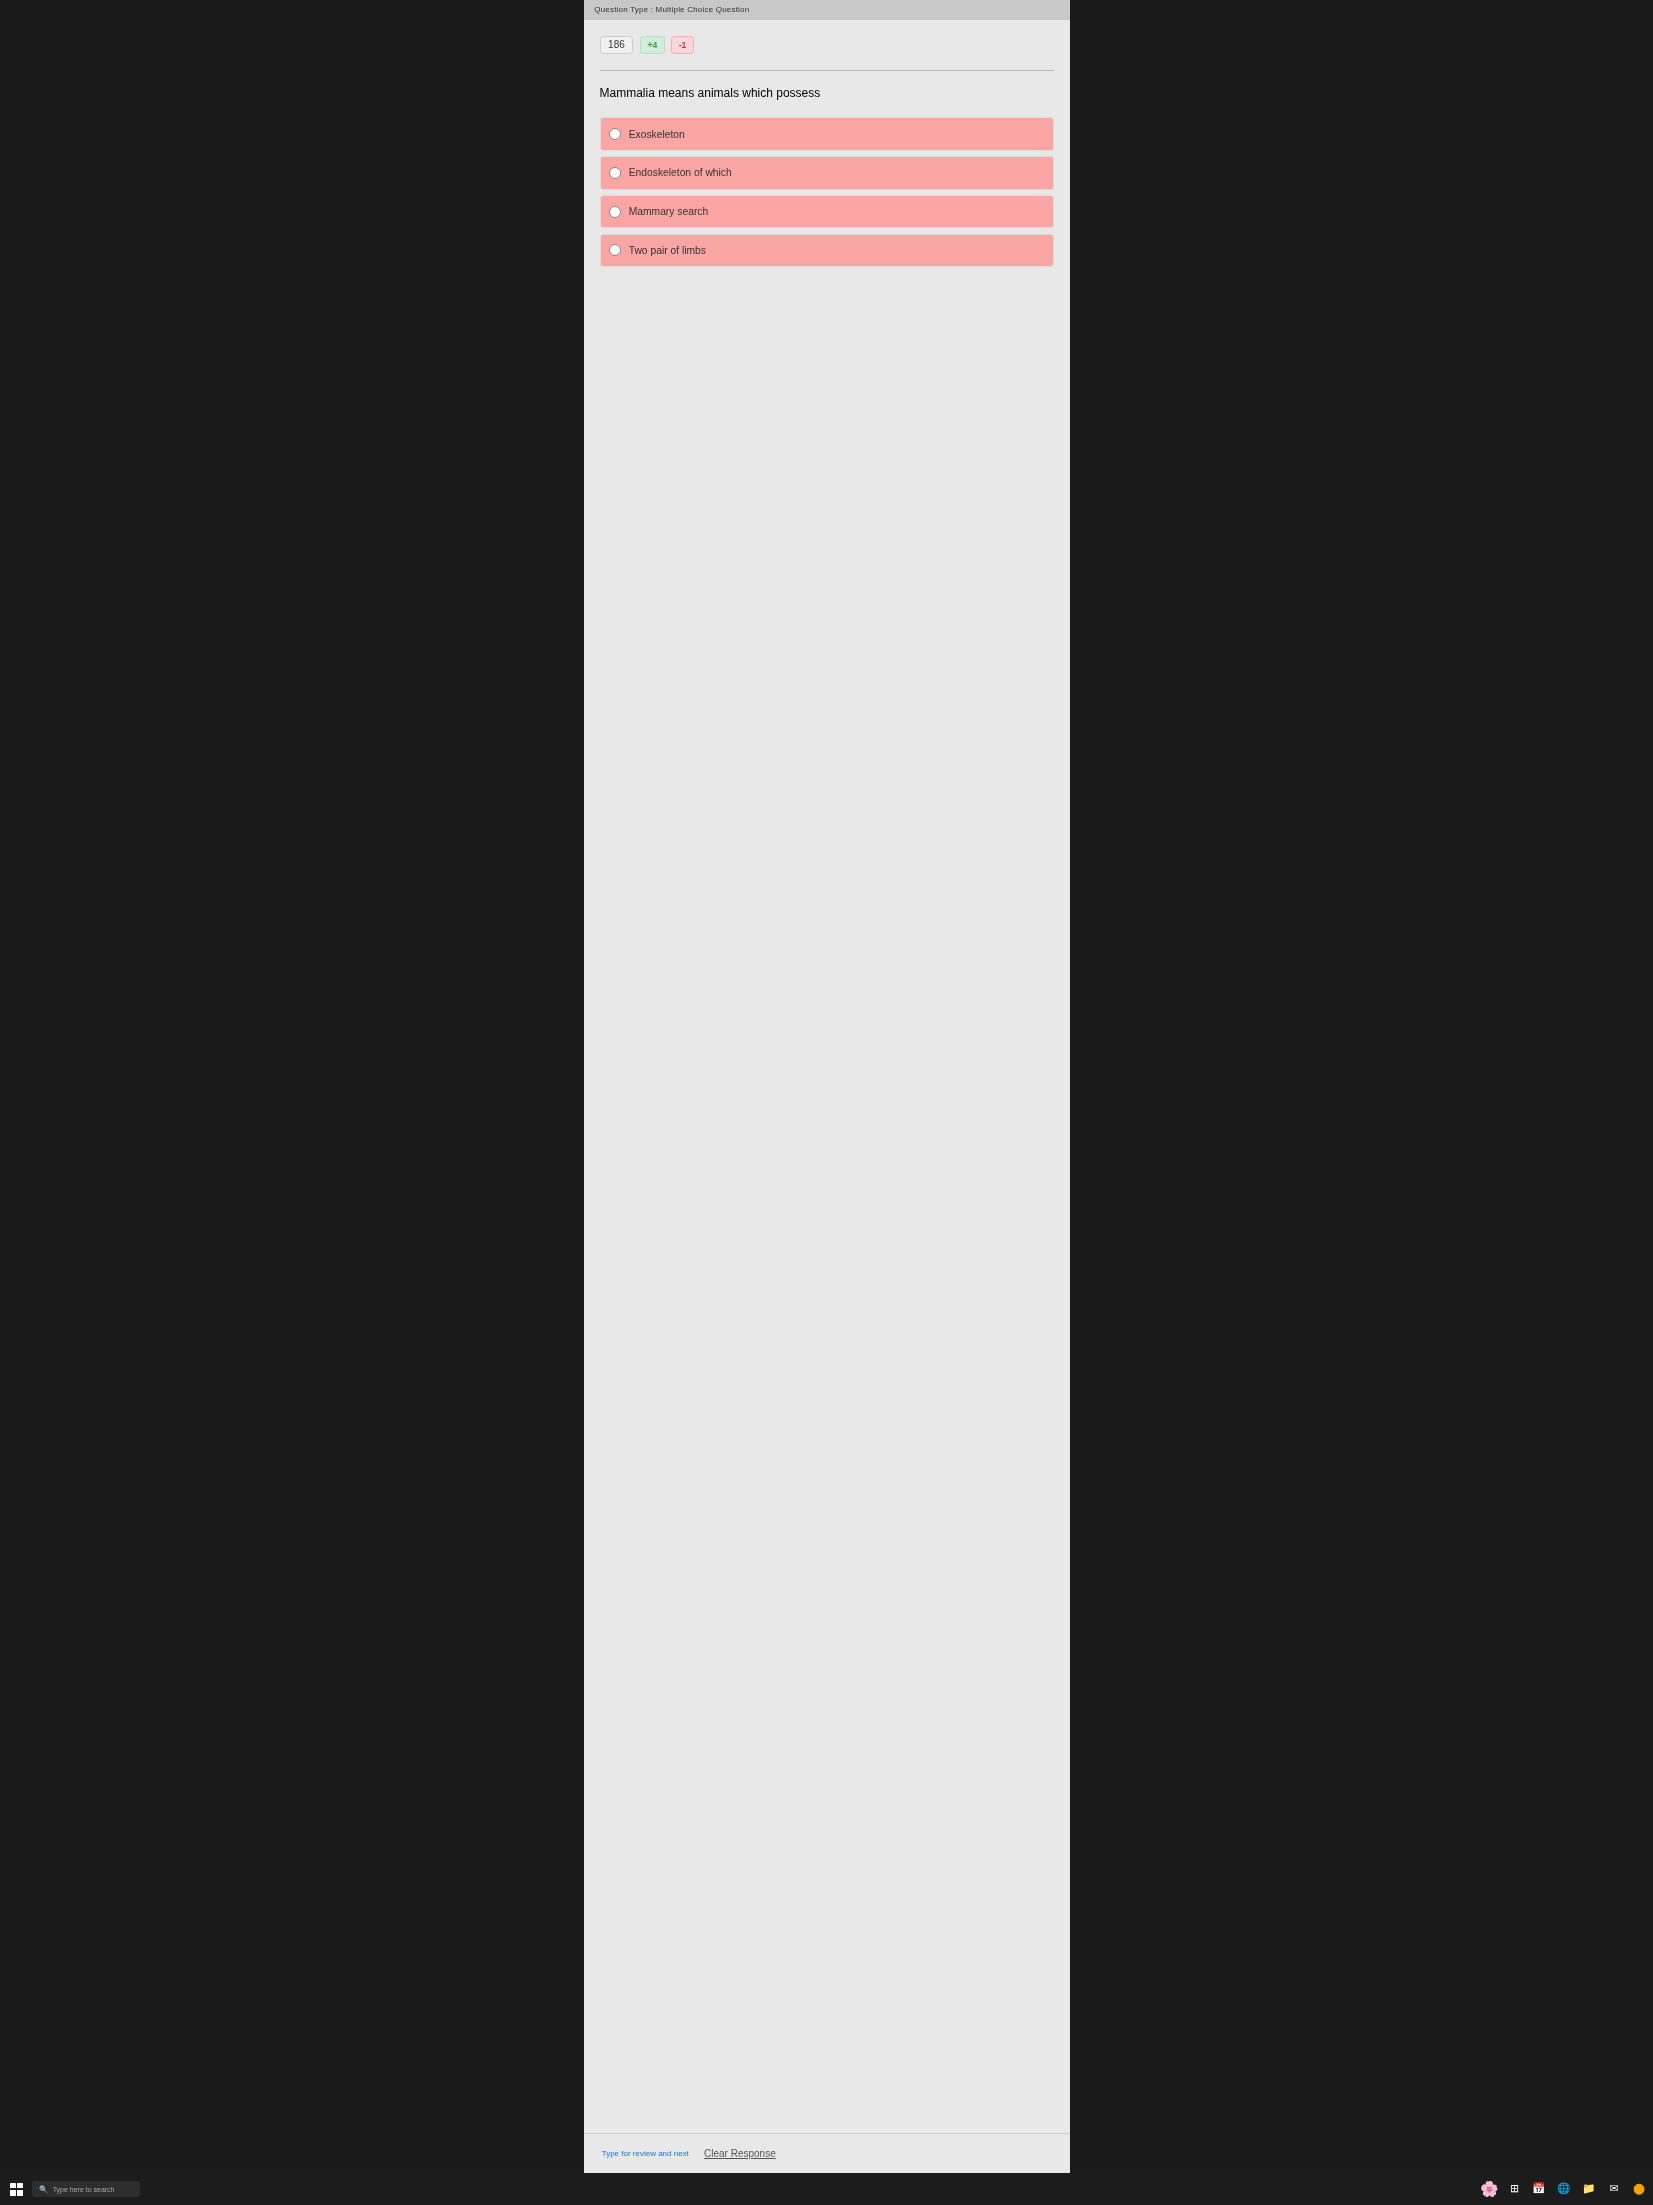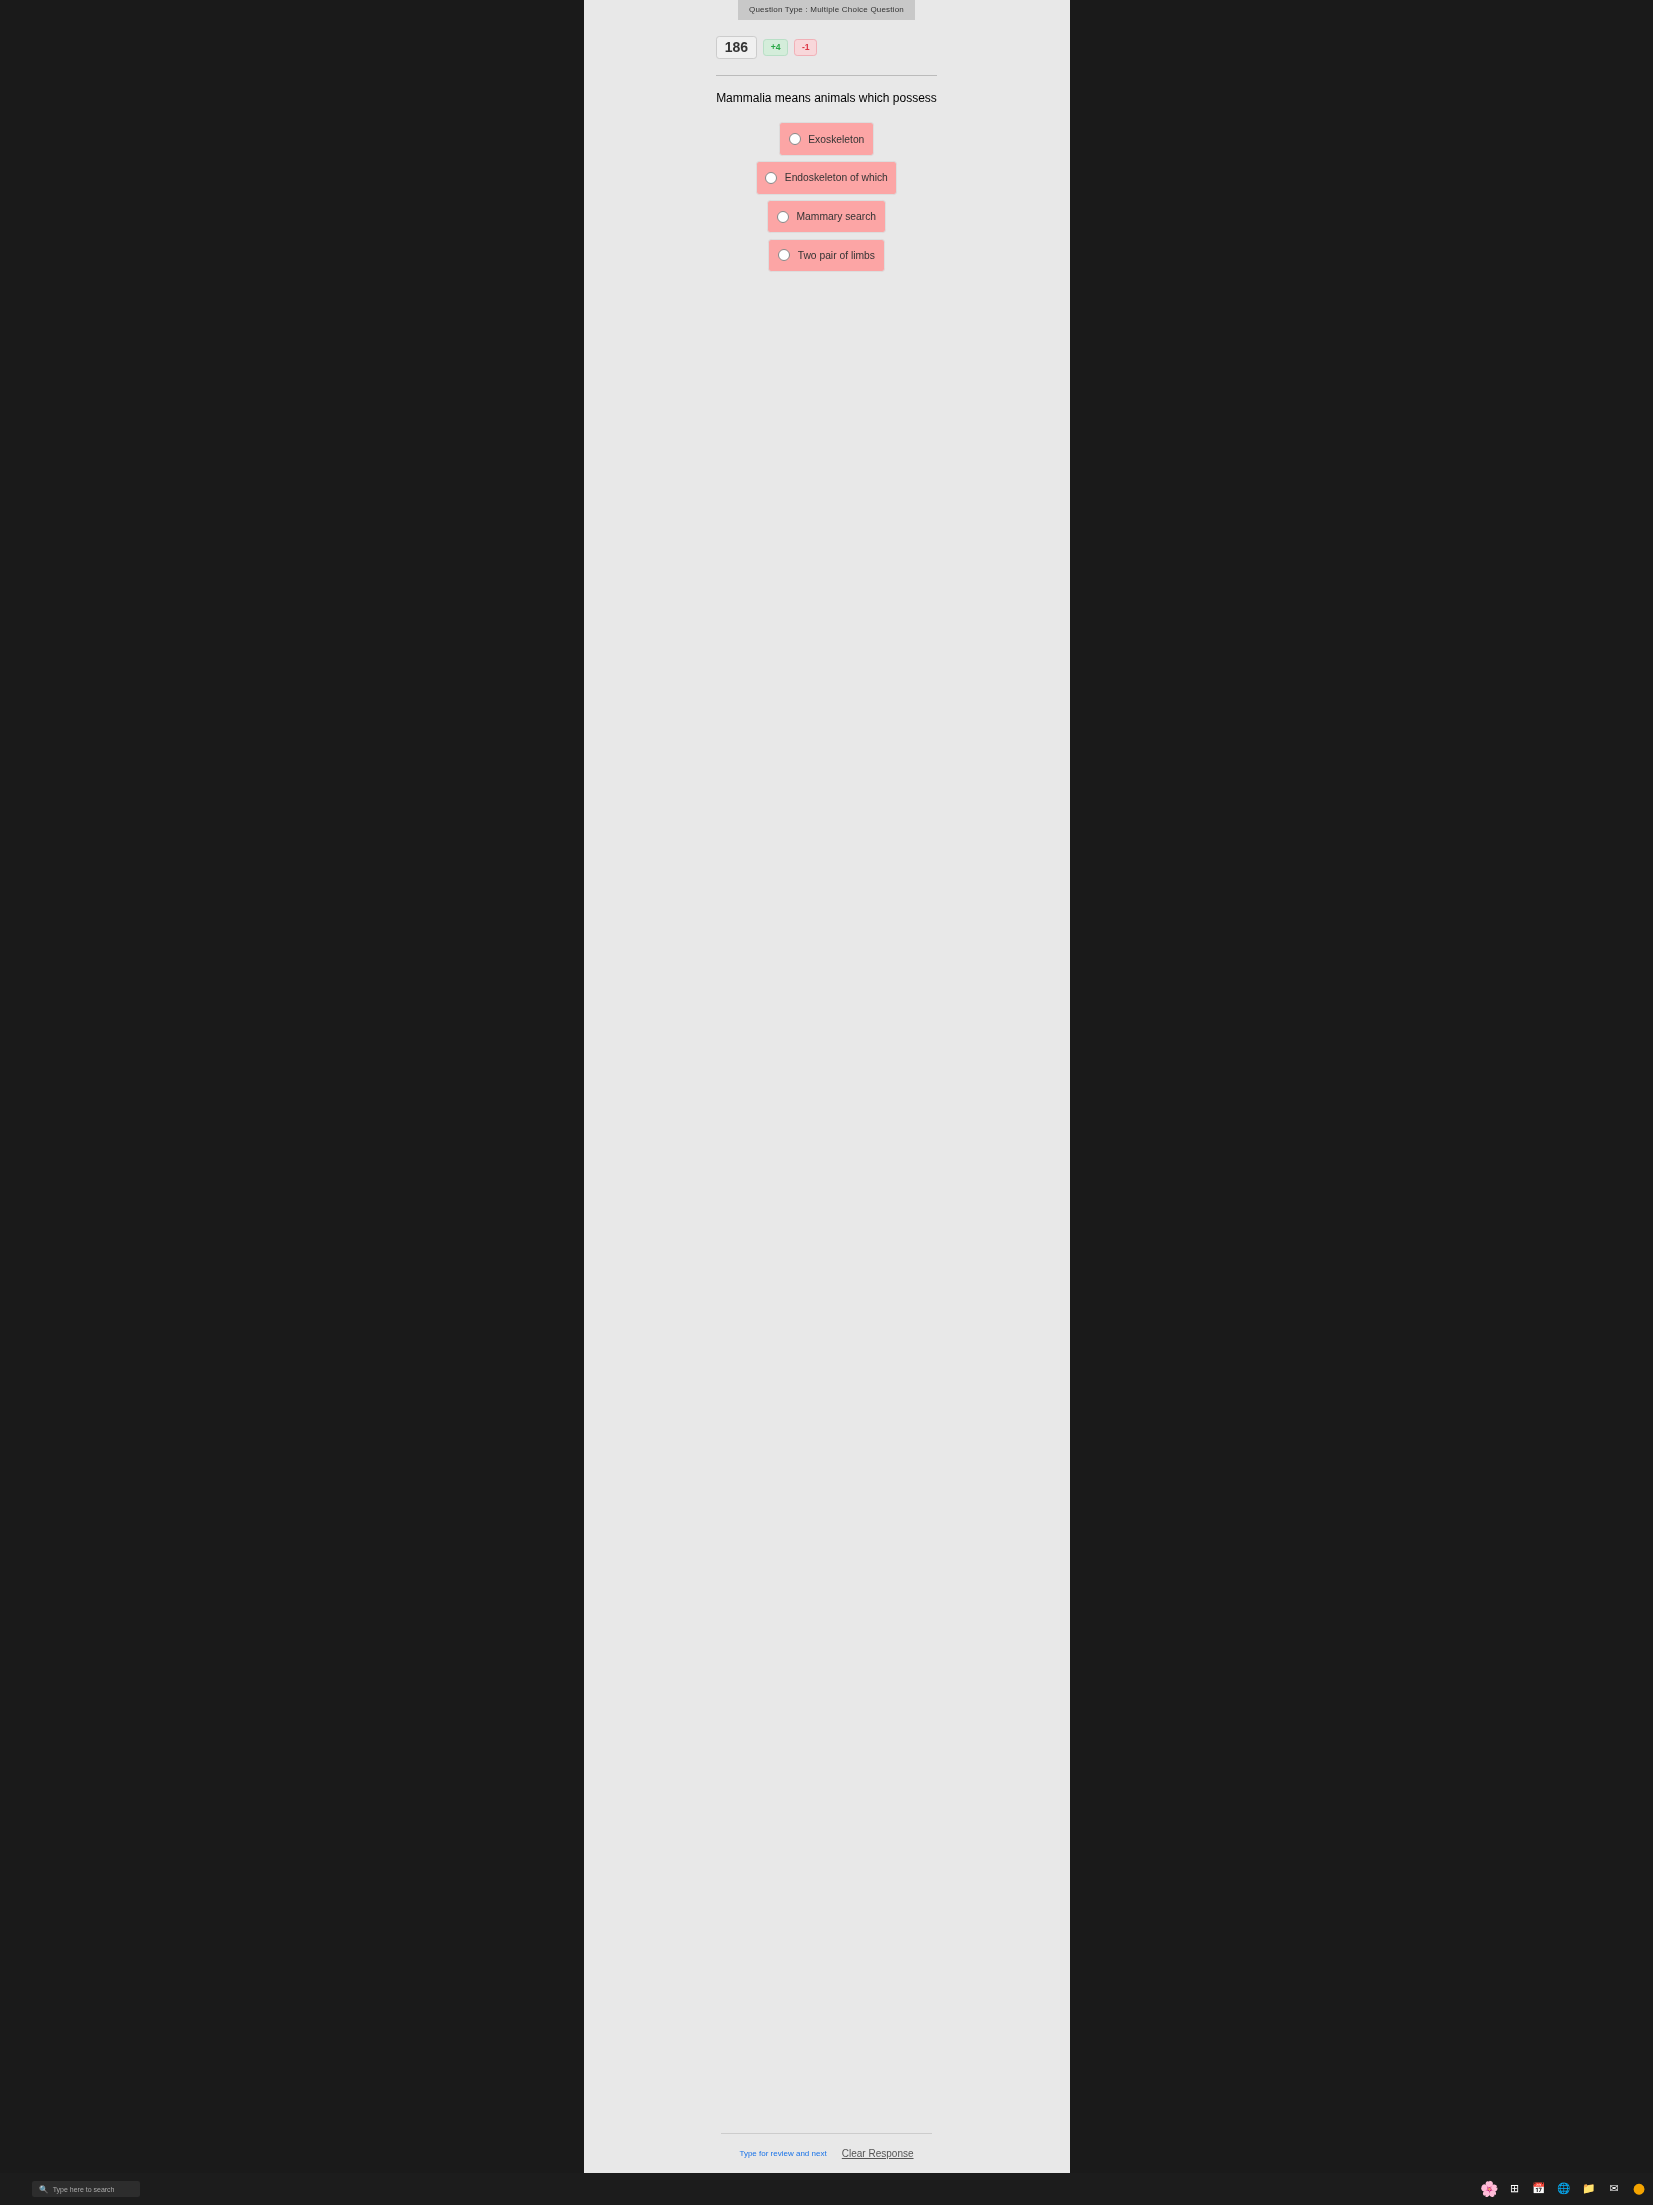--- a/index.html
+++ b/index.html
@@ -1,15 +1,15 @@
 <!DOCTYPE html>
 <html style="font-size:8.6px"><head>
   <meta charset="utf-8">
   <style>
-    * { margin: 0; padding: 0; box-sizing: border-box; align-items: center; }
+    * { margin: 0; padding: 0; box-sizing: border-box; }
 
     body {
       background: #1a1a1a;
       font-family: 'Segoe UI', Arial, sans-serif;
       width: 100vw;
       min-height: 100vh;
       display: flex;
       flex-direction: column;
       align-items: center;
     }
@@ -44,22 +44,22 @@
       align-items: center;
       gap: 6.5px;
       margin-bottom: 16px;
     }
 
     .score-badge {
       background: #f0f0f0;
       border: 0.5px solid #ccc;
       border-radius: 3.2px;
       padding: 2.7px 7.6px;
-      font-size: 14px;
-      font-weight: 700;
+      font-size: 10px;
+      font-weight: 400;
       color: #333;
     }
 
     .plus-badge {
       background: #d4edda;
       border: 0.5px solid #b8dfc6;
       border-radius: 3.2px;
       padding: 2.7px 6.5px;
       font-size: 8.6px;
       font-weight: 600;

